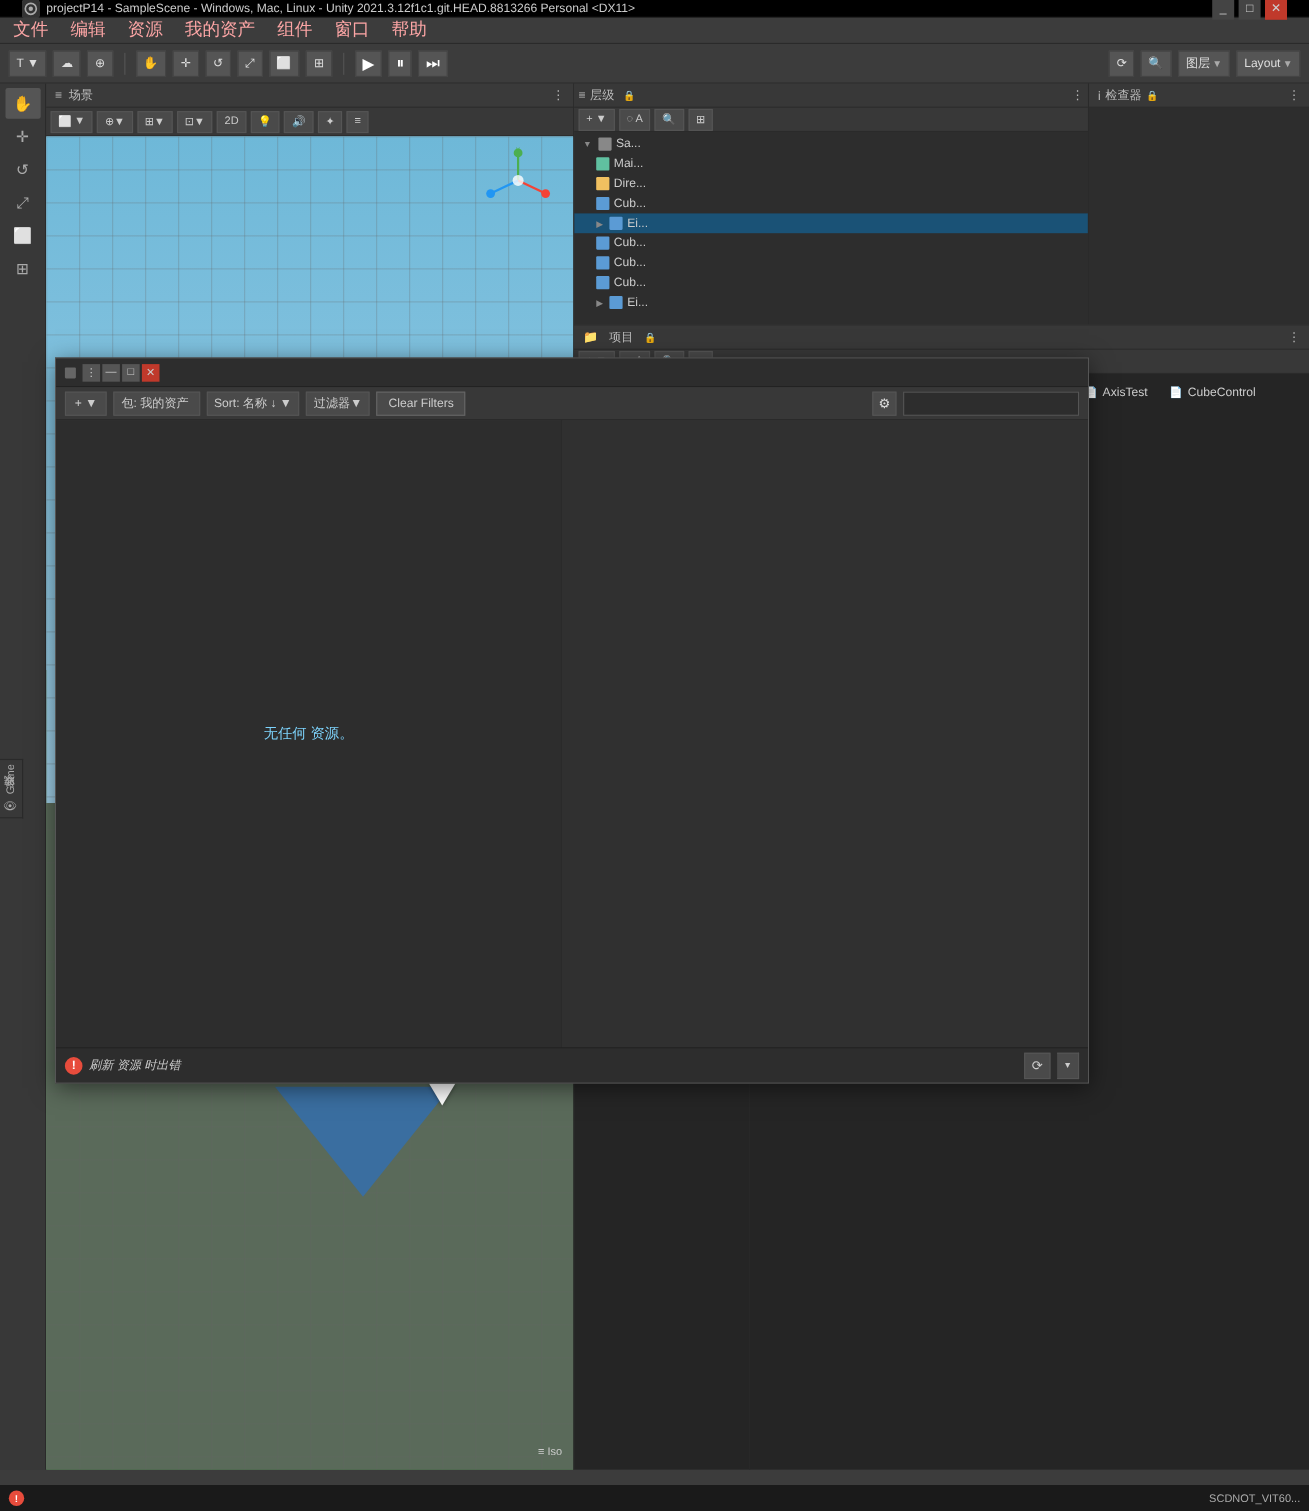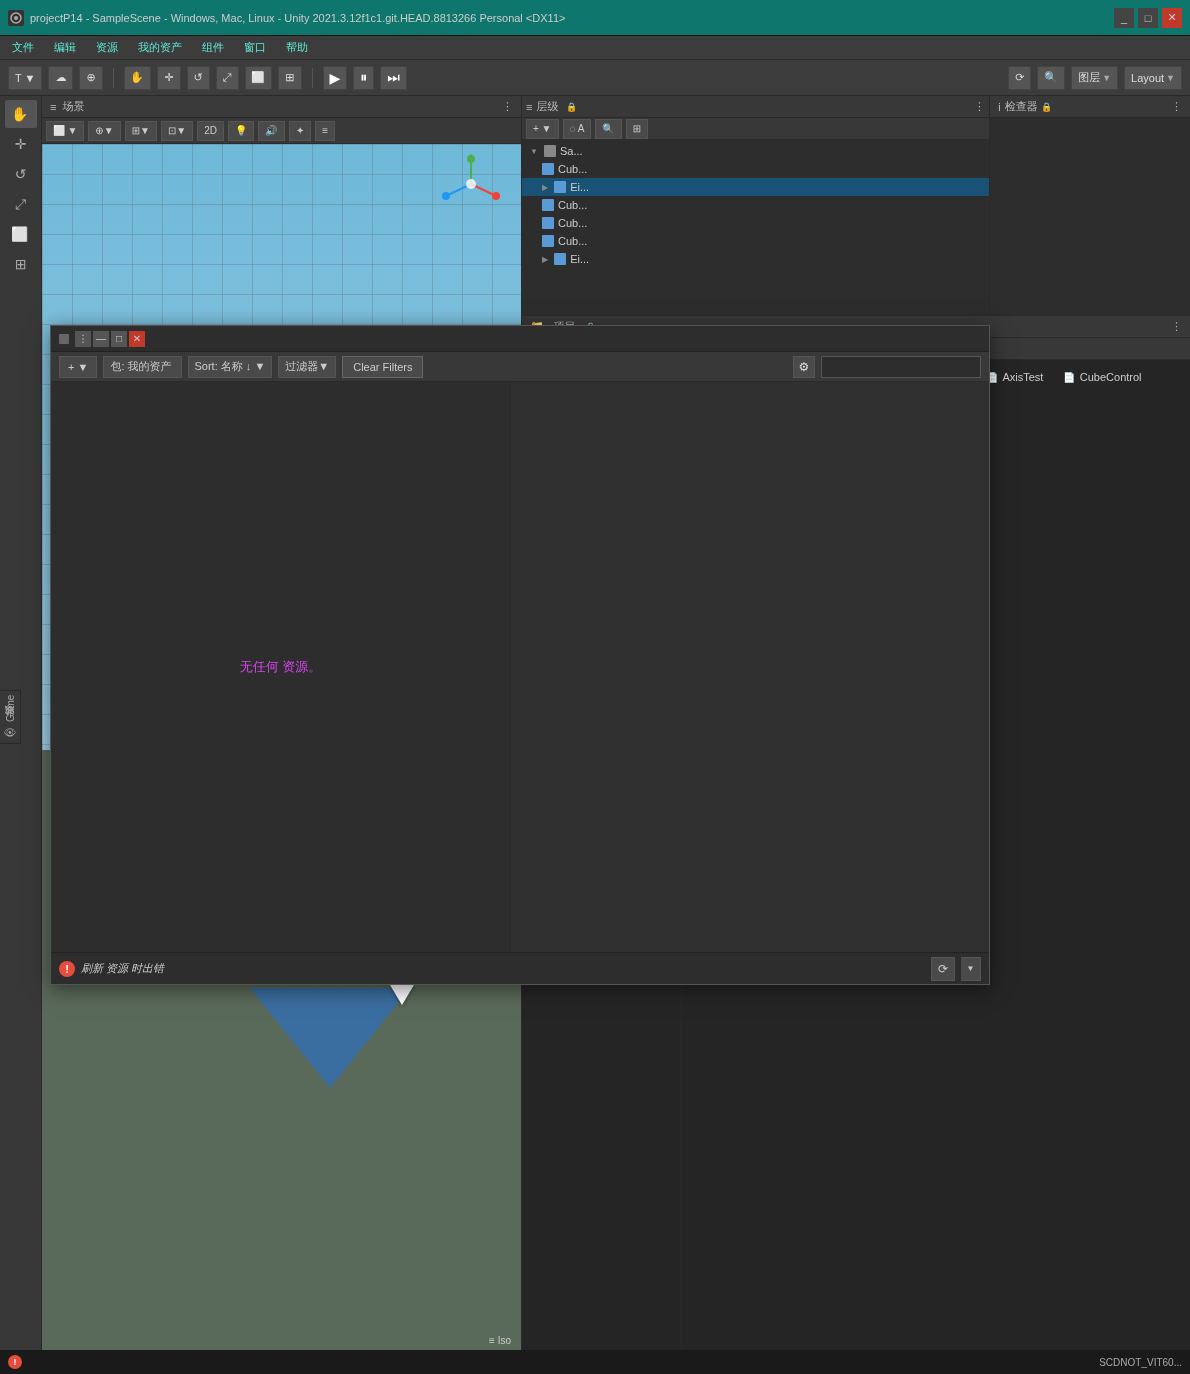--- a/index.html
+++ b/index.html
@@ -9,25 +9,25 @@
       background: #3c3c3c;
       font-family: 'Segoe UI', Arial, sans-serif;
       font-size: 12px;
       color: #ddd;
       overflow: hidden;
       position: relative;
     }
 
     
     .title-bar {
-      background: #0f766e;
-      height: 36px;
-      display: flex;
-      align-items: center;
-      padding: 0 8px;
+      background: #000000;
+      height: 16px;
+      display: flex;
+      align-items: center;
+      padding: 0 20px;
       gap: 6px;
       border-bottom: 1px solid #111;
     }
     .title-bar-icon {
       width: 16px;
       height: 16px;
       background: #555;
       border-radius: 2px;
       flex-shrink: 0;
     }
@@ -58,22 +58,22 @@
     .menu-bar {
       background: #3c3c3c;
       height: 24px;
       display: flex;
       align-items: center;
       padding: 0 8px;
       gap: 12px;
       border-bottom: 1px solid #2a2a2a;
     }
     .menu-item {
-      font-size: 11px;
-      color: #5eead4;
+      font-size: 16px;
+      color: #fca5a5;
       cursor: pointer;
       padding: 0 4px;
     }
 
     
     .toolbar {
       background: #3c3c3c;
       height: 36px;
       display: flex;
       align-items: center;
@@ -422,21 +422,21 @@
     .pm-left {
       width: 460px;
       border-right: 1px solid #2a2a2a;
       display: flex;
       flex-direction: column;
       align-items: center;
       justify-content: center;
       background: #2d2d2d;
     }
     .pm-empty-text {
-      color: #d946ef;
+      color: #7dd3fc;
       font-size: 13px;
     }
     .pm-right {
       flex: 1;
       background: #303030;
     }
 
     .pm-status-bar {
       height: 32px;
       background: #2d2d2d;
@@ -722,20 +722,28 @@
           <button class="scene-btn">+ ▼</button>
           <button class="scene-btn">◌ A</button>
           <button class="scene-btn">🔍</button>
           <button class="scene-btn">⊞</button>
         </div>
         <div class="hierarchy-content">
           <div class="hierarchy-item">
             <span class="tree-arrow">▼</span>
             <span class="hierarchy-icon"></span>
             <span>Sa...</span>
+          </div>
+          <div class="hierarchy-item indent1">
+            <span class="hierarchy-icon camera"></span>
+            <span>Mai...</span>
+          </div>
+          <div class="hierarchy-item indent1">
+            <span class="hierarchy-icon light"></span>
+            <span>Dire...</span>
           </div>
           <div class="hierarchy-item indent1">
             <span class="hierarchy-icon cube"></span>
             <span>Cub...</span>
           </div>
           <div class="hierarchy-item indent1 selected">
             <span class="tree-arrow">▶</span>
             <span class="hierarchy-icon cube"></span>
             <span>Ei...</span>
           </div>

